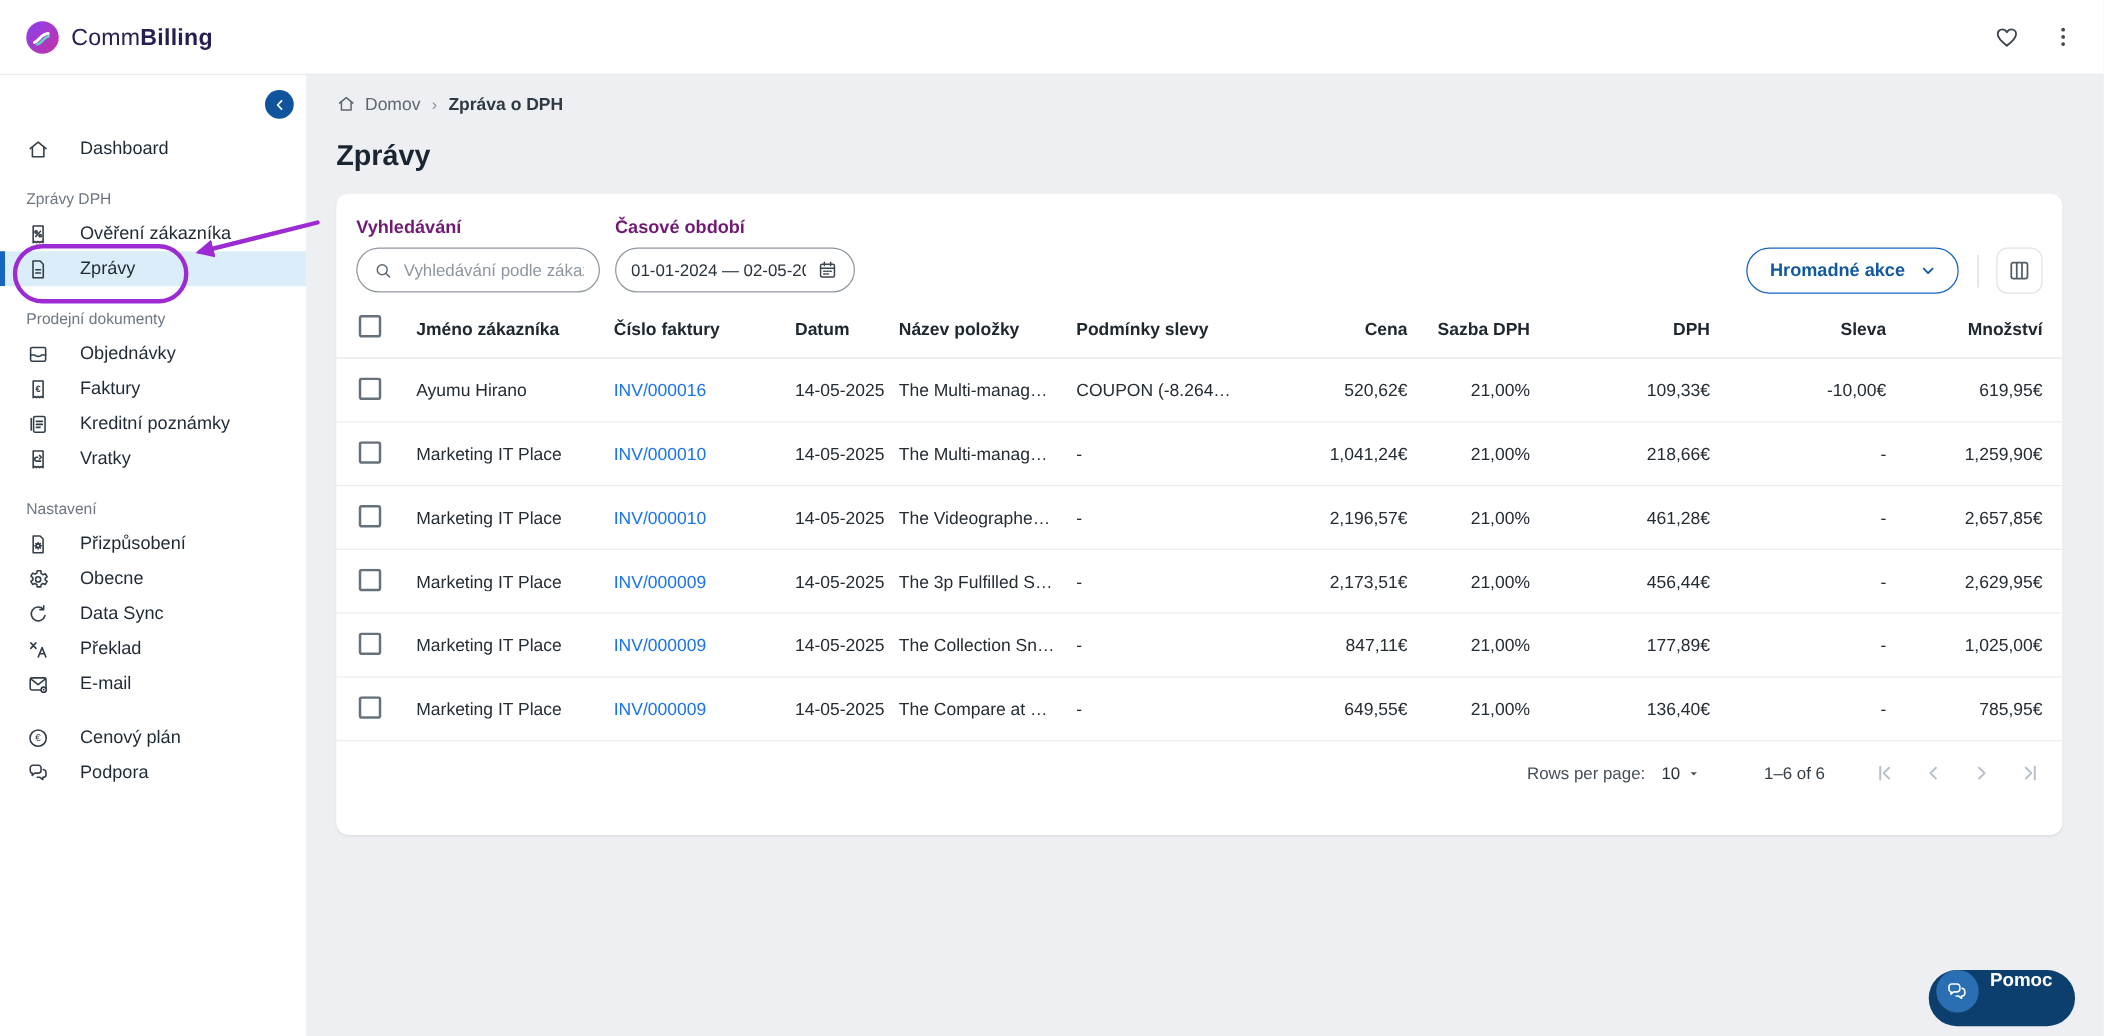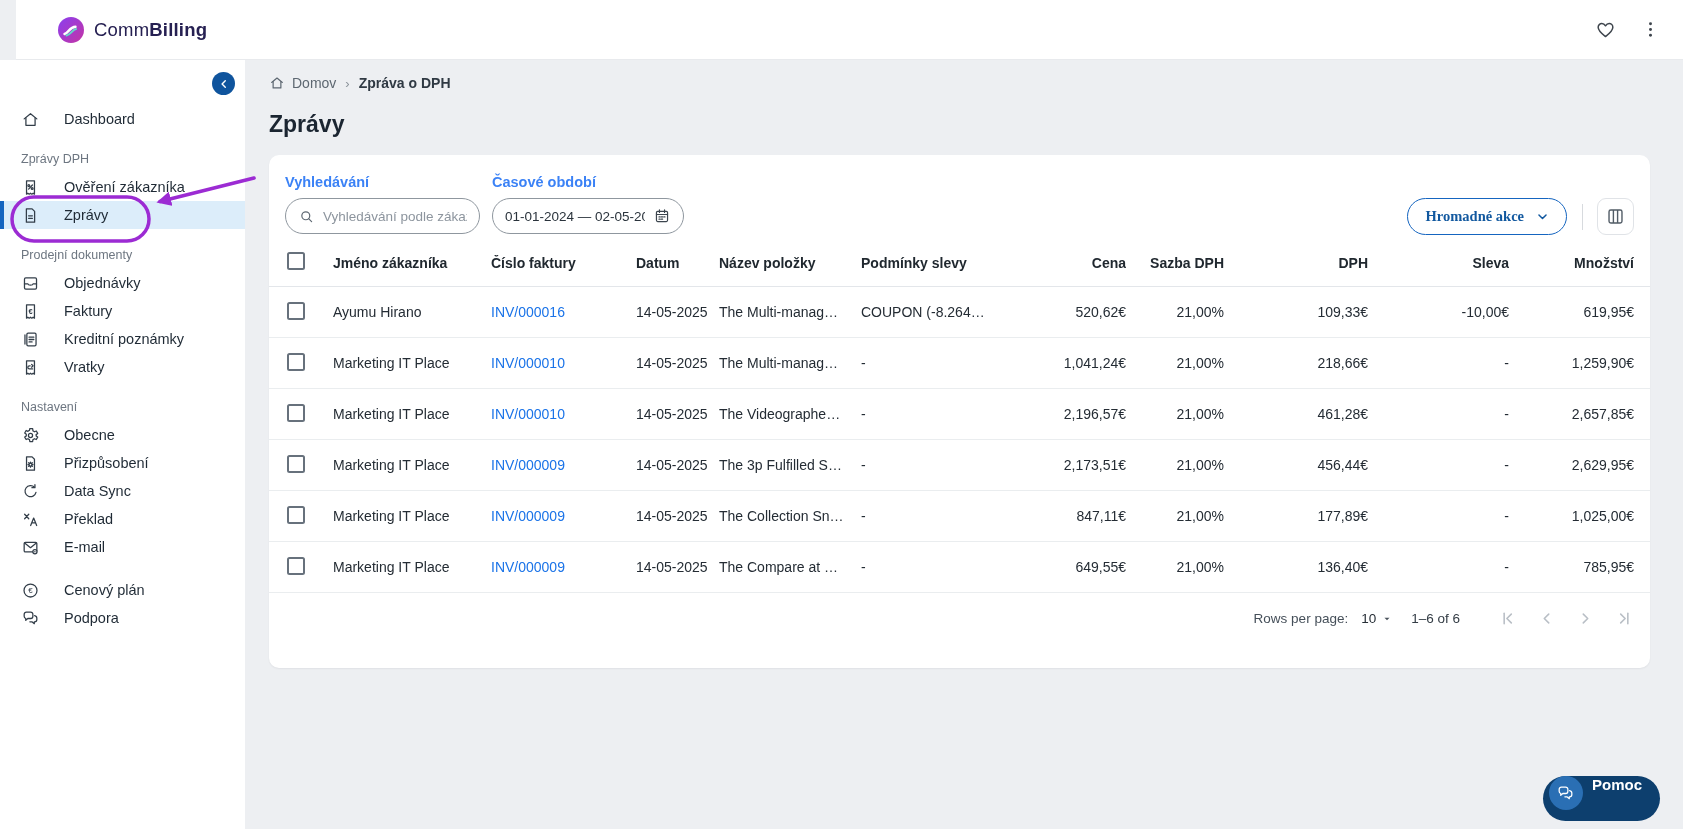--- a/index.html
+++ b/index.html
@@ -4,23 +4,23 @@
 <style>
   html,body{margin:0;padding:0}
   body{
     width:1683px;height:829px;position:relative;overflow:hidden;
     font-family:"Liberation Sans","DejaVu Sans",sans-serif;
     background:#edeff2;color:#242c34;
   }
   svg{display:block}
 
   
-  .topbar{position:absolute;top:0;left:16px;right:0;height:60px;background:#fff;
+  .topbar{position:absolute;top:0;left:0;right:0;height:60px;background:#fff;
     border-bottom:1px solid #e8eaed;display:flex;align-items:center;
-    justify-content:space-between;padding:0 22px 0 41px;box-sizing:border-box;z-index:6}
+    justify-content:space-between;padding:0 22px 0 20px;box-sizing:border-box;z-index:6}
   .brand{display:flex;align-items:center;gap:9px}
   .logo svg{width:28px;height:28px}
   .brand-text{font-size:18.5px;color:#262052;letter-spacing:.2px}
   .brand-text .reg{font-weight:500}
   .brand-text .bold{font-weight:800}
   .topbar-actions{display:flex;align-items:center;gap:24px;color:#3e454d}
   .tb-icon{cursor:pointer}
   .tb-icon svg{width:21px;height:21px}
 
   
@@ -45,36 +45,36 @@
   .bc-home svg{width:16px;height:16px}
   .bc-sep{color:#8a929a;font-size:13px}
   .bc-current{color:#2f3943;font-weight:700}
   .page-title{font-size:23px;font-weight:700;color:#1b2531;margin-top:15px;line-height:30px}
 
   .card{margin-top:16px;background:#fff;border-radius:10px;width:1381px;height:513px;
     box-shadow:0 1px 2px rgba(16,24,40,.06);box-sizing:border-box}
 
   
   .filters{display:flex;align-items:flex-start;padding:18px 16px 0;height:84px;box-sizing:border-box}
-  .f-label{font-size:14.5px;font-weight:600;color:#3b82f6;line-height:19px;margin-bottom:6px}
+  .f-label{font-size:14.5px;font-weight:600;color:#701a75;line-height:19px;margin-bottom:6px}
   .input{display:flex;align-items:center;height:36px;border:1px solid #8f979f;border-radius:18px;
     padding:0 12px;box-sizing:border-box;background:#fff}
   .search-box{width:195px;gap:8px}
   .search-box .icon{color:#5f6973}
   .search-box .icon svg{width:17px;height:17px}
   .input input{border:none;outline:none;font-size:13.5px;color:#2a333c;width:100%;
     font-family:inherit;background:transparent;padding:0}
   .input input::placeholder{color:#8d959e}
   .date-box{width:192px;margin-left:12px;gap:8px}
   .date-box .icon{color:#3c454e;flex:0 0 auto;cursor:pointer}
   .date-box .icon svg{width:18px;height:18px}
   .filter-actions{margin-left:auto;display:flex;align-items:center;margin-top:25px}
   .bulk-btn{height:37px;padding:0 15px 0 18px;border:1px solid var(--accent,#1565c0);border-radius:18.5px;
     background:#fff;color:#11589f;font-size:14.5px;font-weight:600;display:flex;align-items:center;
-    gap:10px;cursor:pointer;font-family:Liberation Serif, serif}
+    gap:10px;cursor:pointer;font-family:Liberation Sans, sans-serif}
   .bulk-btn svg{width:17px;height:17px}
   .vdiv{width:1px;height:26px;background:#d7dade;margin:0 14px 0 15px}
   .cols-btn{width:37px;height:37px;border:1px solid #e0e3e7;border-radius:9px;background:#fff;
     color:#525c66;display:flex;align-items:center;justify-content:center;cursor:pointer}
   .cols-btn svg{width:21px;height:21px}
 
   
   .thead,.trow{display:grid;
     grid-template-columns:36px 170px 145px 83px 142px 125px 140px 98px 144px 141px minmax(0,1fr);
     align-items:center;padding:0 16px;box-sizing:border-box}
@@ -85,21 +85,21 @@
   .cell.r{text-align:right}
   .cell .link{color:var(--link,#1a73e8);font-weight:400;cursor:pointer}
   .checkbox{width:18px;height:18px;border:2px solid #67717c;border-radius:2.5px;display:inline-block;
     margin-left:2px;background:#fff;box-sizing:border-box;cursor:pointer}
 
   
   .pager{height:51px;display:flex;align-items:center;justify-content:flex-end;
     font-size:13.5px;color:#454f59;padding-right:16px}
   .rpp-select{display:flex;align-items:center;gap:3px;margin-left:13px;color:#262e36;cursor:pointer}
   .rpp-select svg{width:16px;height:16px;color:#49525b}
-  .pg-range{margin-left:16px;color:#333c45}
+  .pg-range{margin-left:48px;color:#333c45}
   .pg-icons{display:flex;align-items:center;gap:20px;margin-left:38px;color:#b9bfc6}
   .pg-icons span{cursor:pointer}
   .pg-icons svg{width:19px;height:19px}
 
   
   .help-btn{position:absolute;right:23px;bottom:8px;height:45px;border-radius:22.5px;
     background:var(--helpbg,#0d3f6e);border:none;display:flex;align-items:flex-start;gap:9px;
     padding:0 18px 0 6px;cursor:pointer;z-index:20;font-family:inherit}
   .help-circle{width:34px;height:34px;border-radius:50%;background:#2a6fb4;display:flex;
     align-items:center;justify-content:center;color:#fff}
@@ -213,35 +213,35 @@
             <path d="M14.6 13.8h-4a2 2 0 0 1 0-4h1"></path>
             <path d="M13.4 8l1.8 1.8-1.8 1.8"></path>
           </svg>
         </span>
         <span class="s-label">Vratky</span>
       </div>
       <div class="side-section">Nastavení</div>
       <div class="side-item">
         <span class="s-icon">
           <svg viewBox="0 0 24 24" fill="none" stroke="currentColor" stroke-width="1.6" stroke-linecap="round" stroke-linejoin="round">
-            <circle cx="12" cy="12" r="2.6"></circle>
-            <path d="M19.2 12c0-.37-.03-.74-.1-1.1l2-1.5-1.8-3.1-2.3 1a7.2 7.2 0 0 0-1.9-1.1L14.7 3.2h-3.6l-.4 2.4a7.2 7.2 0 0 0-1.9 1.1l-2.3-1-1.8 3.1 2 1.5a7.2 7.2 0 0 0 0 2.2l-2 1.5 1.8 3.1 2.3-1c.57.47 1.2.85 1.9 1.1l.4 2.4h3.6l.4-2.4a7.2 7.2 0 0 0 1.9-1.1l2.3 1 1.8-3.1-2-1.5c.07-.36.1-.73.1-1.1z"></path>
-          </svg>
-        </span>
-        <span class="s-label">Obecne</span>
-      </div>
-      <div class="side-item">
-        <span class="s-icon">
-          <svg viewBox="0 0 24 24" fill="none" stroke="currentColor" stroke-width="1.6" stroke-linecap="round" stroke-linejoin="round">
             <path d="M7 3.6h7l3 3v13.8H7z"></path>
             <circle cx="12" cy="13.4" r="1.9"></circle>
             <path d="M12 10.2v1.1M12 15.5v1.1M15.2 13.4h-1.1M8.8 13.4h1.1M14.3 11.1l-.8.8M9.7 15.7l.8-.8M14.3 15.7l-.8-.8M9.7 11.1l.8.8"></path>
           </svg>
         </span>
         <span class="s-label">Přizpůsobení</span>
+      </div>
+      <div class="side-item">
+        <span class="s-icon">
+          <svg viewBox="0 0 24 24" fill="none" stroke="currentColor" stroke-width="1.6" stroke-linecap="round" stroke-linejoin="round">
+            <circle cx="12" cy="12" r="2.6"></circle>
+            <path d="M19.2 12c0-.37-.03-.74-.1-1.1l2-1.5-1.8-3.1-2.3 1a7.2 7.2 0 0 0-1.9-1.1L14.7 3.2h-3.6l-.4 2.4a7.2 7.2 0 0 0-1.9 1.1l-2.3-1-1.8 3.1 2 1.5a7.2 7.2 0 0 0 0 2.2l-2 1.5 1.8 3.1 2.3-1c.57.47 1.2.85 1.9 1.1l.4 2.4h3.6l.4-2.4a7.2 7.2 0 0 0 1.9-1.1l2.3 1 1.8-3.1-2-1.5c.07-.36.1-.73.1-1.1z"></path>
+          </svg>
+        </span>
+        <span class="s-label">Obecne</span>
       </div>
       <div class="side-item">
         <span class="s-icon">
           <svg viewBox="0 0 24 24" fill="none" stroke="currentColor" stroke-width="1.6" stroke-linecap="round" stroke-linejoin="round">
             <path d="M18.9 13.1a7 7 0 1 1-1.8-6.4"></path>
             <path d="M17.6 3.4v3.8h-3.8"></path>
           </svg>
         </span>
         <span class="s-label">Data Sync</span>
       </div>

